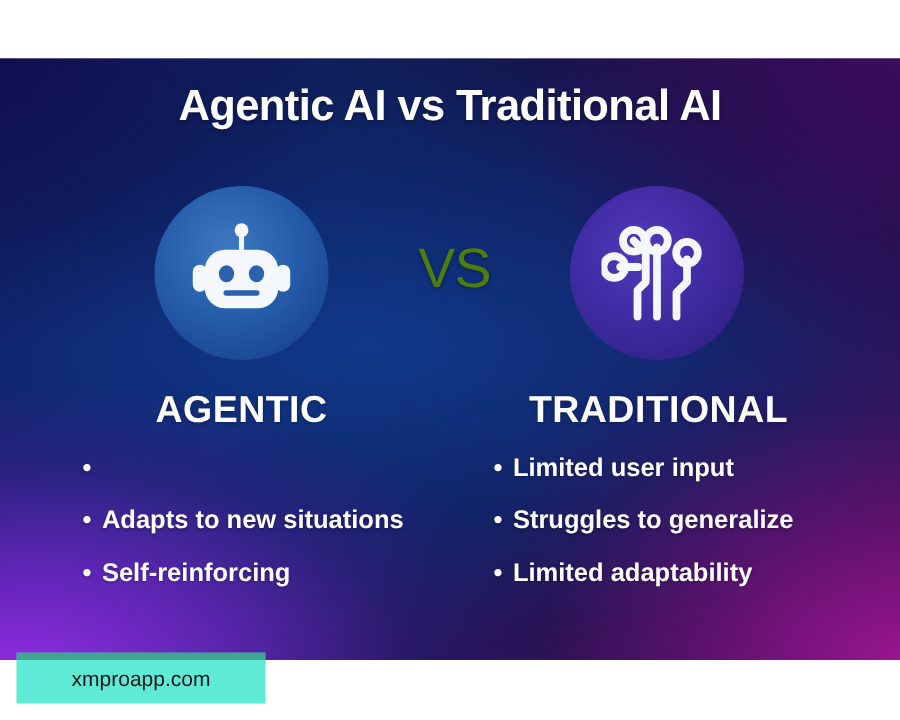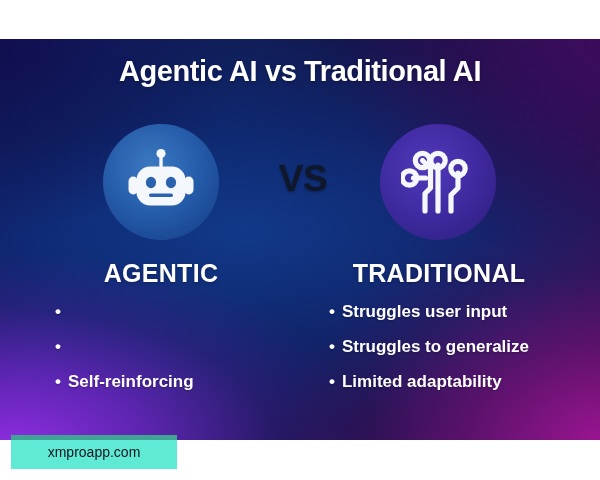--- a/index.html
+++ b/index.html
@@ -131,23 +131,23 @@
         rgba(50,30,130,0.82) 100%);
   }
 
   
   #vs {
     position: absolute;
     left: 248px;
     top: 160px;
     width: 110px;
     text-align: center;
-    color: #0f172a;
+    color: #4d7c0f;
     font-size: 37px;
-    font-weight: bold;
+    font-weight: normal;
     letter-spacing: -0.5px;
     line-height: 1;
     text-shadow: 0 1px 3px rgba(0,0,0,0.35);
   }
 
   
   .col-heading {
     position: absolute;
     color: #ffffff;
     font-size: 25px;
@@ -285,31 +285,32 @@
 
   <div class="col-heading" id="heading-agentic">AGENTIC</div>
   <div class="col-heading" id="heading-traditional">TRADITIONAL</div>
 
   <ul class="bullet-list" id="list-agentic">
     <li class="bullet-item">
       <span class="bullet-dot">•</span>
     </li>
     <li class="bullet-item">
       <span class="bullet-dot">•</span>
+      <span>Adapts to new situations</span>
     </li>
     <li class="bullet-item">
       <span class="bullet-dot">•</span>
       <span>Self-reinforcing</span>
     </li>
   </ul>
 
   <ul class="bullet-list" id="list-traditional">
     <li class="bullet-item">
       <span class="bullet-dot">•</span>
-      <span>Struggles user input</span>
+      <span>Limited user input</span>
     </li>
     <li class="bullet-item">
       <span class="bullet-dot">•</span>
       <span>Struggles to generalize</span>
     </li>
     <li class="bullet-item">
       <span class="bullet-dot">•</span>
       <span>Limited adaptability</span>
     </li>
   </ul>

